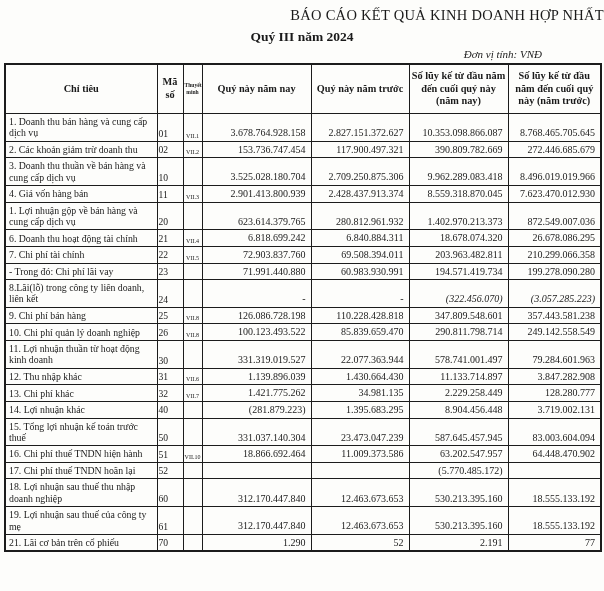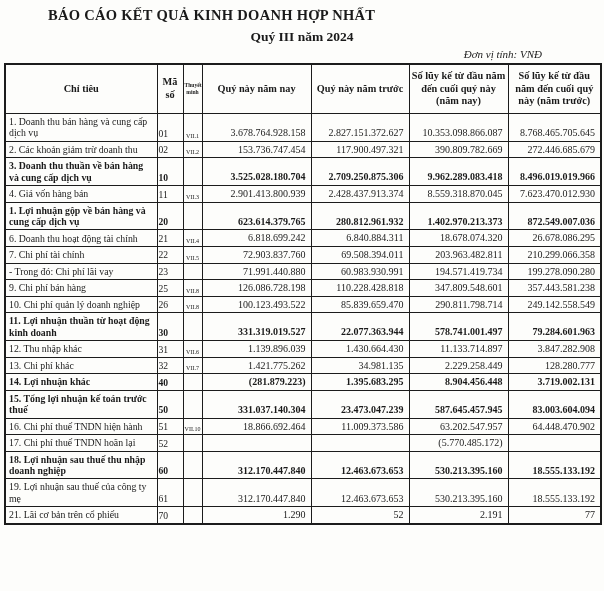--- a/index.html
+++ b/index.html
@@ -8,22 +8,22 @@
   }
   body {
     width: 604px;
     height: 591px;
     background: #fdfdfb;
     color: #1a1a1a;
     font-family: "Liberation Serif", "DejaVu Serif", serif;
     overflow: hidden;
   }
   .page-title {
-    text-align: left;
-    font-weight: bold;
+    text-align: right;
+    font-weight: normal;
     font-size: 14.5px;
     margin: 7px 0 0 0;
     letter-spacing: 0.3px;
     padding-left: 48px;
   }
   .page-subtitle {
     text-align: center;
     font-weight: bold;
     font-size: 13.5px;
     margin: 5px 0 0 0;
@@ -76,21 +76,21 @@
   }
   td.c-note {
     text-align: center;
     font-size: 6px;
     padding: 1px 0;
   }
   td.c-num {
     text-align: right;
     padding-right: 5px;
   }
-  tr.bold td { font-weight: bold; }
+  tr.bold td { font-weight: normal; }
   tr.italic td { }
   tr.vi td.c-num { font-style: italic; }
 </style>
 </head>
 <body>
 
 <div>
   <h1 class="page-title">BÁO CÁO KẾT QUẢ KINH DOANH HỢP NHẤT</h1>
   <h2 class="page-subtitle">Quý III năm 2024</h2>
   <div class="unit-note">Đơn vị tính: VNĐ</div>
@@ -182,20 +182,29 @@
         </tr>
         <tr class="italic">
           <td class="c-label">- Trong đó: Chi phí lãi vay</td>
           <td class="c-code">23</td>
           <td class="c-note"></td>
           <td class="c-num">71.991.440.880</td>
           <td class="c-num">60.983.930.991</td>
           <td class="c-num">194.571.419.734</td>
           <td class="c-num">199.278.090.280</td>
         </tr>
+        <tr class="vi">
+          <td class="c-label">8.Lãi(lỗ) trong công ty liên doanh, liên kết</td>
+          <td class="c-code">24</td>
+          <td class="c-note"></td>
+          <td class="c-num">-</td>
+          <td class="c-num">-</td>
+          <td class="c-num">(322.456.070)</td>
+          <td class="c-num">(3.057.285.223)</td>
+        </tr>
         <tr>
           <td class="c-label">9. Chi phí bán hàng</td>
           <td class="c-code">25</td>
           <td class="c-note">VII.8</td>
           <td class="c-num">126.086.728.198</td>
           <td class="c-num">110.228.428.818</td>
           <td class="c-num">347.809.548.601</td>
           <td class="c-num">357.443.581.238</td>
         </tr>
         <tr>

